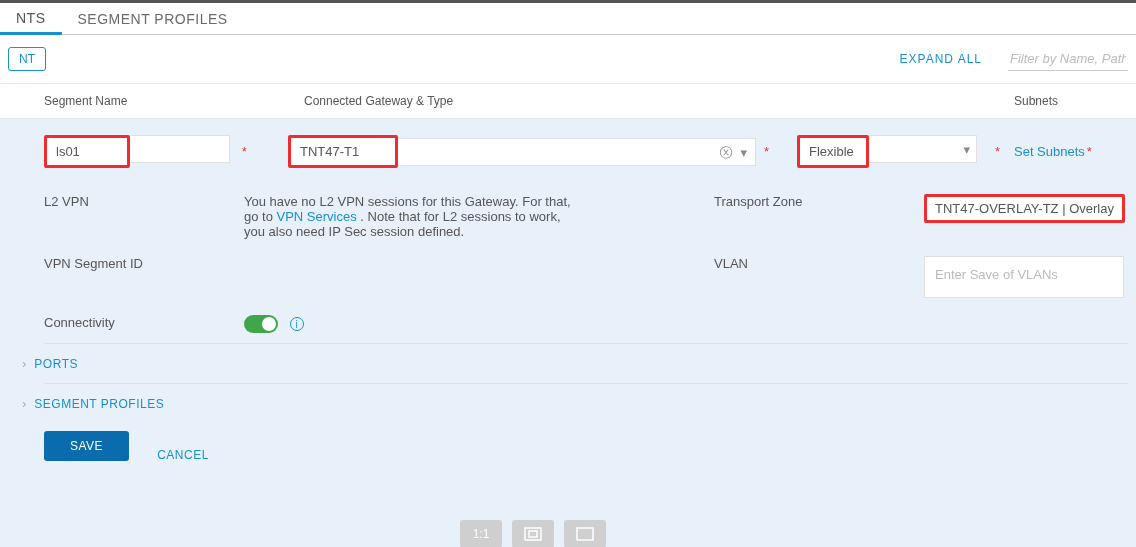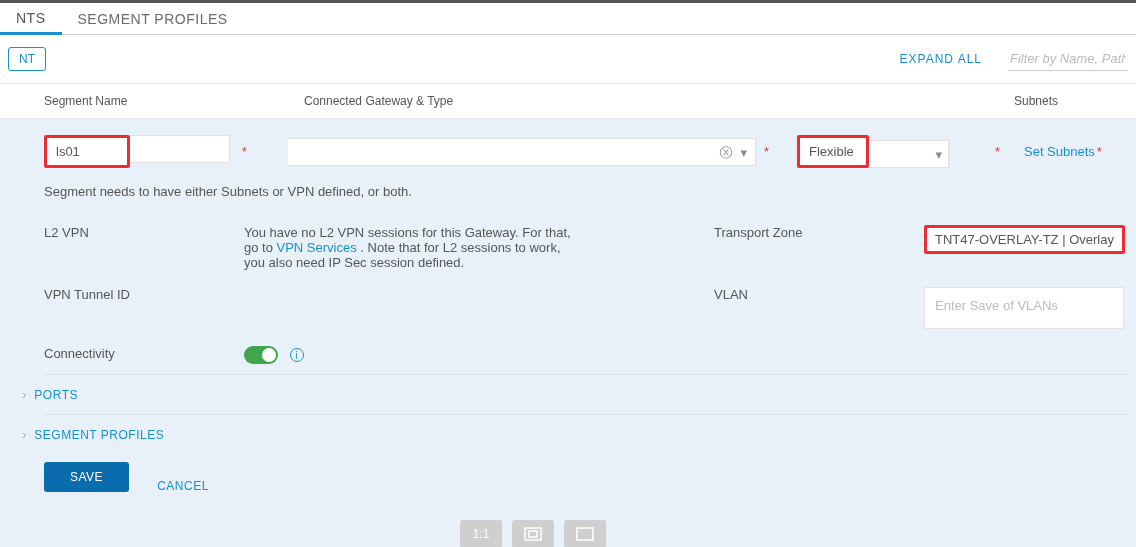--- a/index.html
+++ b/index.html
@@ -33,26 +33,26 @@
   .req { color: #d93b3b; margin: 0 8px; }
   
   .gw-wrap { display: flex; align-items: center; width: 720px; }
   .gw-box { position: relative; display: flex; align-items: center; width: 468px; }
   .gw-box .field-hl { width: 110px; border-radius: 2px; }
   .gw-box .tail { display:inline-block; flex:1; background:#fff; border-top:1px solid #e0e0e0; border-bottom:1px solid #e0e0e0; border-right:1px solid #e0e0e0; height:28px; vertical-align:top; position: relative; }
   .gw-box .icons { position: absolute; right: 8px; top: 50%; transform: translateY(-50%); display: flex; align-items: center; gap: 8px; color: #888; }
   .icon { display: inline-block; line-height: 1; }
   
   .type-wrap { width: 190px; margin-left: 20px; display:flex; align-items:center; }
-  .type-box { position:relative; display:flex; align-items:flex-end; width: 152px; }
+  .type-box { position:relative; display:flex; align-items:flex-start; width: 180px; }
   .type-box .field-hl { border-radius:2px; }
   .type-box .tail { display:inline-block; flex:1; background:#fff; border-top:1px solid #e0e0e0; border-bottom:1px solid #e0e0e0; border-right:1px solid #e0e0e0; height:28px; position:relative; }
   .type-box .chev { position:absolute; right:6px; top:50%; transform:translateY(-50%); color:#888; }
   
-  .set-subnets { color: #1890d0; font-size: 13px; margin-left: 16px; white-space: nowrap; cursor: pointer; }
+  .set-subnets { color: #1890d0; font-size: 13px; margin-left: 6px; white-space: nowrap; cursor: pointer; }
   .set-subnets .req { margin-left: 2px; }
 
   .hint { padding: 0 0 16px 44px; color: #565656; font-size: 13px; }
 
   .details { display: grid; grid-template-columns: 200px 470px 210px 1fr; padding: 10px 8px 10px 44px; row-gap: 17px; align-items: start; }
   .label { color: #565656; font-size: 13px; }
   .link { color: #1890d0; cursor: pointer; }
   
   .tz-box { border: 3px solid #ef2c30; border-radius: 2px; background: #fff; padding: 4px 8px; display: inline-block; font-size: 13px; color: #565656; }
   .vlan-box { background: #fff; border: 1px solid #e0e0e0; padding: 10px 10px; min-height: 42px; color: #bbb; font-size: 13px; width: 200px; }
@@ -104,20 +104,21 @@
 <div class="body">
 
   <div class="row1">
     <div class="seg-name-wrap">
       <span class="field-hl"><input class="text-input" style="width: 76px;" value="ls01"></span><span class="tail"></span>
       <span class="req">*</span>
     </div>
 
     <div class="gw-wrap">
       <div class="gw-box">
+        <span class="field-hl"><input class="text-input" style="width: 100px;" value="TNT47-T1"></span>
         <span class="tail">
           <span class="icons">
             <span class="icon">ⓧ</span>
             <span class="icon">▾</span>
           </span>
         </span>
       </div>
       <span class="req">*</span>
 
       <div class="type-wrap">
@@ -129,35 +130,34 @@
         </div>
       </div>
       <span class="req">*</span>
     </div>
 
     <span class="set-subnets">
       <span>Set Subnets</span><span class="req">*</span>
     </span>
   </div>
 
-  <div class="hint">Segment needs to have either Subnets or VPN defined, or both.</div>
 
   <div class="details">
     <div class="label">L2 VPN</div>
     <div class="label">
       <span>You have no L2 VPN sessions for this Gateway. For that,</span><br>
       <span>go to </span><span class="link">VPN Services</span><span> . Note that for L2 sessions to work,</span><br>
       <span>you also need IP Sec session defined.</span>
     </div>
     <div class="label">Transport Zone</div>
     <div>
       <span class="tz-box">TNT47-OVERLAY-TZ | Overlay</span>
     </div>
 
-    <div class="label">VPN Tunnel ID</div>
+    <div class="label">VPN Segment ID</div>
     <div></div>
     <div class="label">VLAN</div>
     <div>
       <div class="vlan-box">Enter Save of VLANs</div>
     </div>
 
     <div class="label">Connectivity</div>
     <div>
       <span class="toggle"></span>
       <span class="info-icon">i</span>

